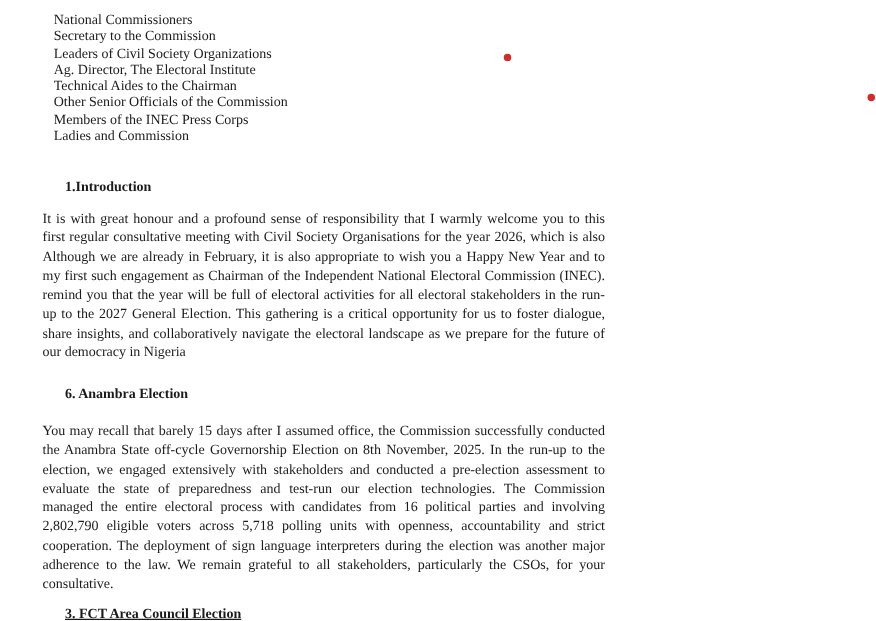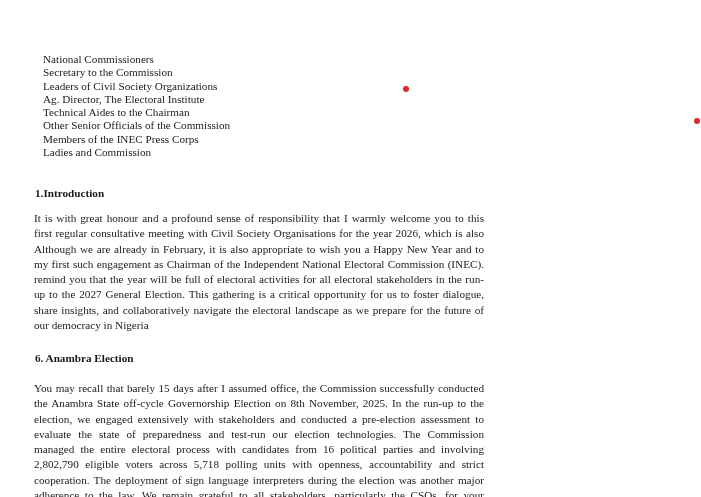--- a/index.html
+++ b/index.html
@@ -1,27 +1,27 @@
 <!DOCTYPE html>
 <html><head>
   <meta charset="utf-8">
   <style>
     html, body { margin: 0; padding: 0; background: #ffffff; }
     body {
       width: 701px; height: 497px; overflow: hidden; position: relative;
       font-family: "Liberation Serif", serif; color: #1a1a1a;
     }
-    .page { position: absolute; left: 0; top: 0; width: 701px; height: 385px; margin-top: 43px; }
+    .page { position: absolute; left: 0; top: 0; width: 701px; height: 385px; }
     .salutations {
       position: absolute; left: 43px; top: 10px; margin: 0; padding: 0; list-style: none;
       font-size: 11.2px; line-height: 13.3px;
     }
     .salutations li { white-space: nowrap; }
     .heading {
-      position: absolute; left: 35px; margin: 0; font-size: 11.2px; font-weight: bold;
+      position: absolute; left: 52px; margin: 0; font-size: 11.2px; font-weight: bold;
       line-height: 14px; white-space: nowrap;
     }
     .para {
       position: absolute; left: 34px; width: 450px; margin: 0;
       font-size: 11.2px; line-height: 15.3px; text-align: justify;
     }
     .para .ln { display: block; text-align: justify; text-align-last: justify; white-space: nowrap; }
     .para .ln.last { text-align-last: left; }
     .dot {
       position: absolute; width: 6px; height: 6px; border-radius: 50%;

